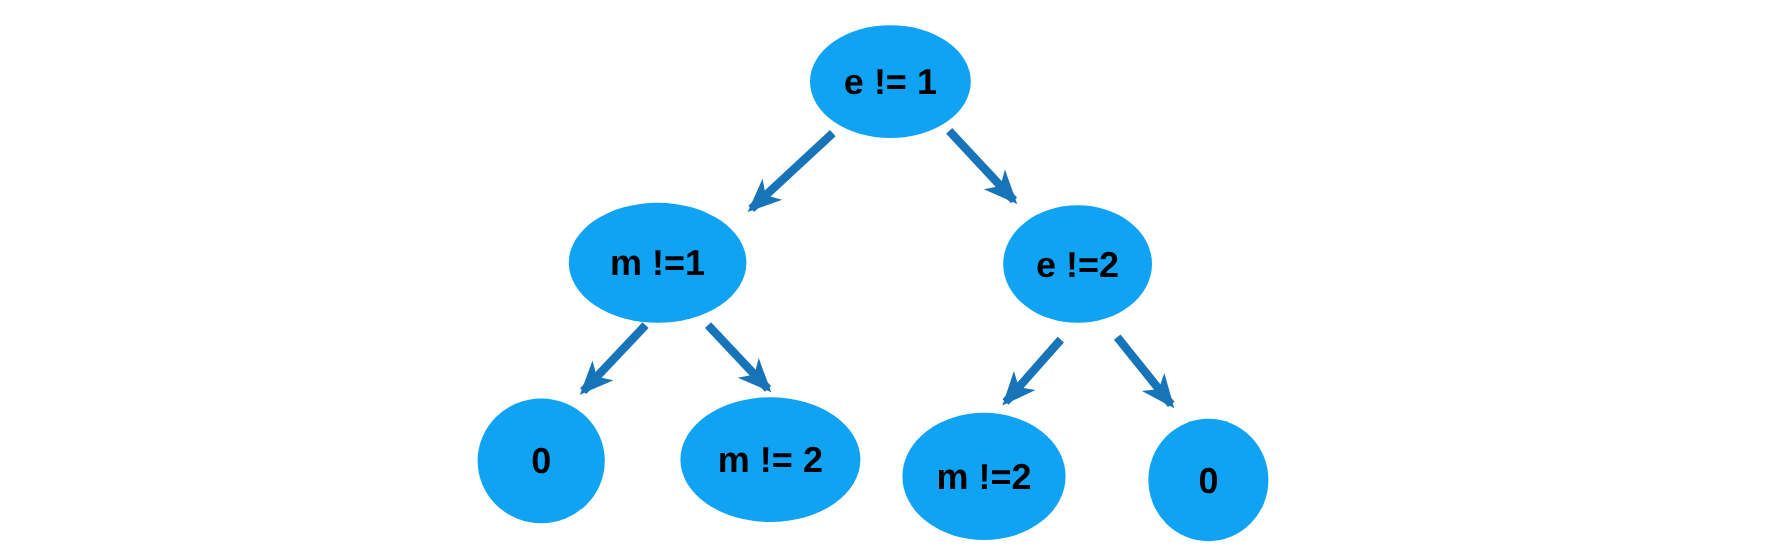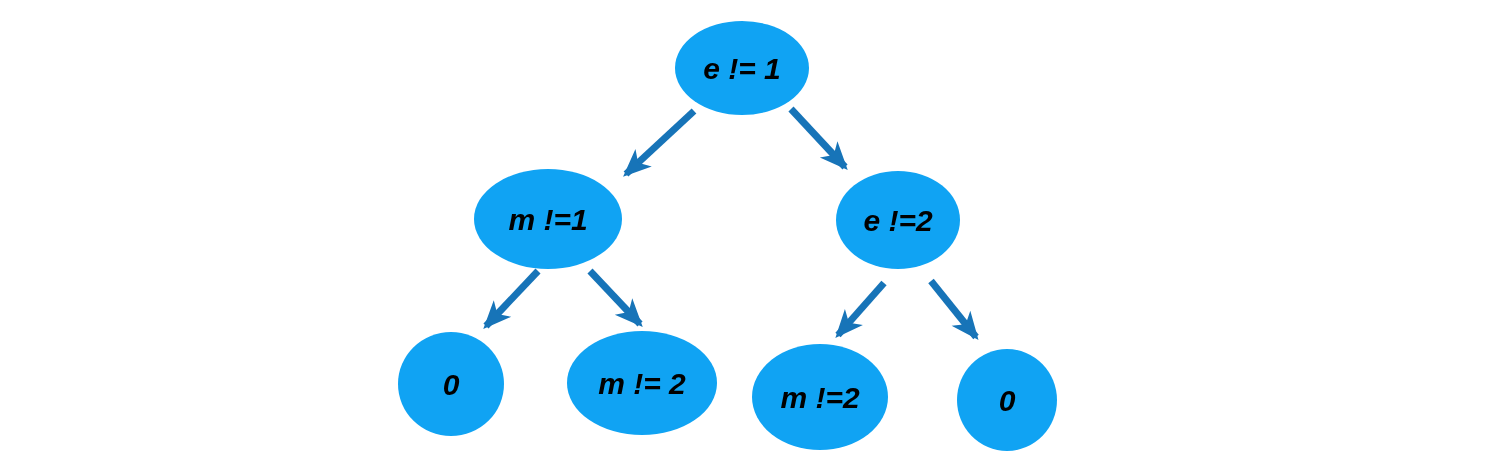--- a/index.html
+++ b/index.html
@@ -9,21 +9,20 @@
     height: 466px;
     background: #ffffff;
     overflow: hidden;
     font-family: "Liberation Sans", sans-serif;
   }
   .canvas {
     position: relative;
     width: 1330px;
     height: 466px;
     background: #ffffff;
-    font-style: italic;
   }
   svg {
     display: block;
     width: 1488px;
     height: 466px;
   }
   .edge-line {
     stroke-width: 7;
     stroke-linecap: butt;
     fill: none;

